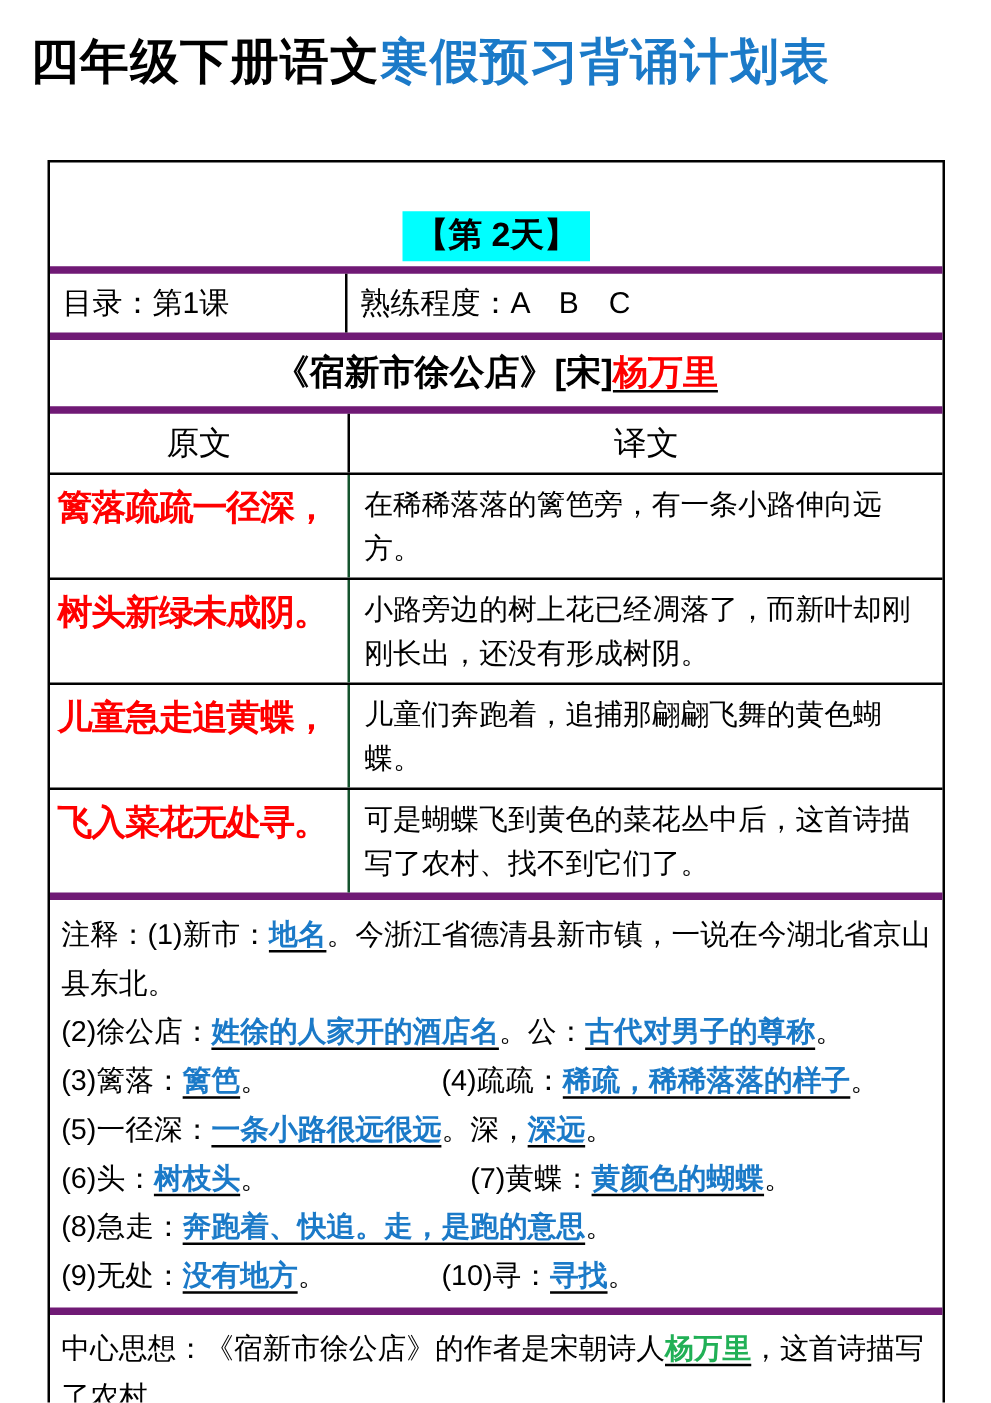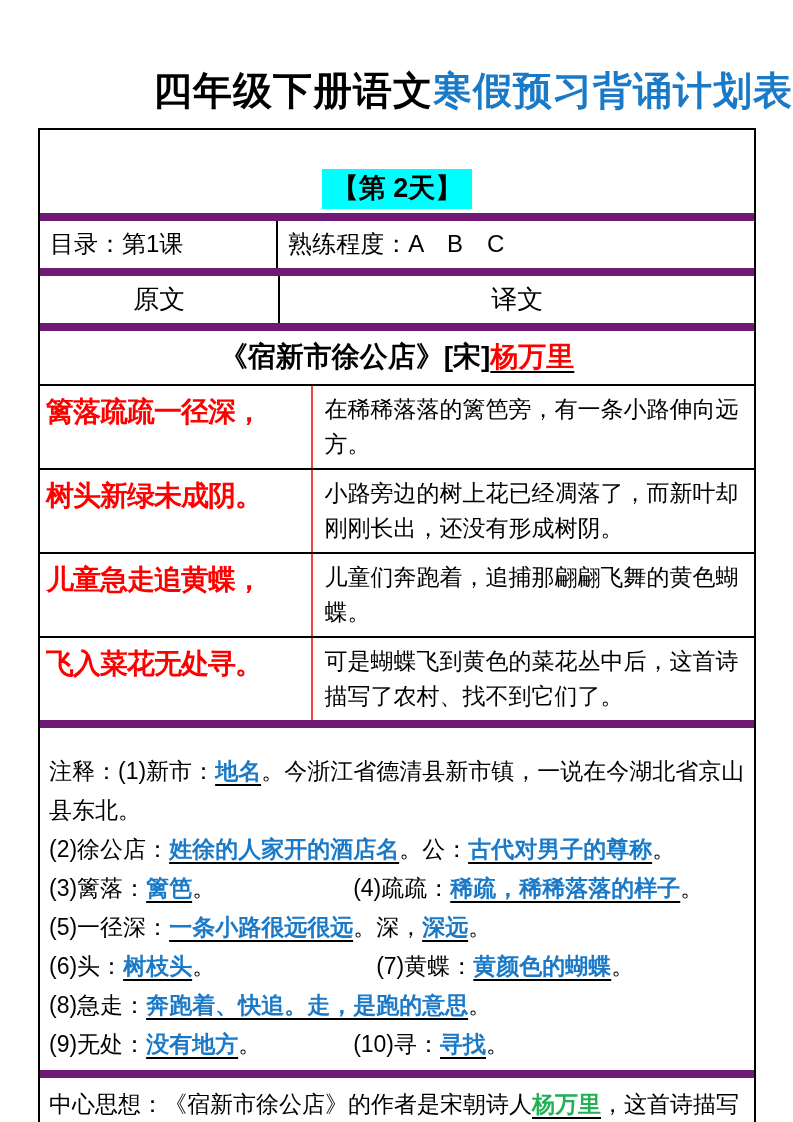--- a/index.html
+++ b/index.html
@@ -3,28 +3,28 @@
 <meta charset="utf-8">
 <style>
   * { margin:0; padding:0; box-sizing:border-box; }
   html,body { background:#fff; }
   body { width:793px; height:1122px; overflow:hidden;
          font-family:"Liberation Sans","DejaVu Sans",sans-serif; color:#000; }
 
   .page { position:relative; width:793px; height:1122px; background:#fff; }
 
   
-  .doc-title { padding-top:68px; text-align:right;
-               font-size:39px; font-weight:900; letter-spacing:1px; line-height:1.2; }
+  .doc-title { padding-top:27px; text-align:left;
+               font-size:39px; font-weight:900; letter-spacing:1px; line-height:1.2;margin-left:24px; }
   .doc-title .t-blue { color:var(--accent-blue); }
 
   
   .doc-table { position:absolute; left:38px; top:128px; width:718px;
                border:2px solid #000; background:#fff; }
-  .trow { border-top:8px solid #701a75; }
+  .trow { border-top:6px solid #701a75; }
   .trow:first-child { border-top:none; }
 
   
   .row-day { text-align:center; padding:3px 0 4px 0; }
   .day-badge { display:inline-block; background:var(--highlight-cyan);
                font-size:27px; font-weight:bold; padding:1px 10px 3px 10px;margin-top:36px; }
 
   
   .row-meta { display:flex; }
   .row-meta .mcell { font-size:24px; padding:7px 6px 8px 10px; }
@@ -41,25 +41,25 @@
   
   .row-cols { display:flex; font-size:26px; text-align:center; }
   .ccell-1 { width:33.4%; padding:6px 0; }
   .ccell-2 { flex:1; border-left:2px solid #000; padding:6px 0; }
 
   
   .prow { display:flex; border-top:2px solid #000; }
   .pcell-orig { width:33.4%; padding:7px 4px 7px 6px;
                 font-size:28px; font-weight:bold; color:var(--poem-red);
                 letter-spacing:-1px;border-radius:23px; }
-  .pcell-trans { flex:1; border-left:2px solid #ef4444; padding:6px 8px 6px 11px;
-                 font-size:23px; line-height:35px;margin-left:33px; }
+  .pcell-trans { flex:1; border-left:2px solid #14532d; padding:6px 8px 6px 11px;
+                 font-size:23px; line-height:35px; }
 
   
-  .row-notes { padding:24px 8px 6px 9px; font-size:23px; line-height:39px; }
+  .row-notes { padding:8px 8px 6px 9px; font-size:23px; line-height:39px; }
   .row-notes p { margin:0; }
   .hl-blue { color:var(--accent-blue); font-weight:bold;
              text-decoration:underline; text-decoration-color:#000;
              text-decoration-thickness:2px; text-underline-offset:5px; }
   .hl-green { color:var(--idea-green); font-weight:bold;
               text-decoration:underline; text-decoration-color:#000;
               text-decoration-thickness:2px; text-underline-offset:5px; }
 
   
   .row-idea { padding:7px 8px 8px 9px; font-size:23px; line-height:39px; }
@@ -77,27 +77,27 @@
 
     <div class="trow row-day">
       <span class="day-badge">【第 2天】</span>
     </div>
 
     <div class="trow row-meta">
       <div class="mcell mcell-1">目录：第1课</div>
       <div class="mcell mcell-3">熟练程度：A　B　C</div>
     </div>
 
+    <div class="trow row-poemtitle">
+      <span>《宿新市徐公店》[宋]</span><span class="poem-author">杨万里</span>
+    </div>
+
     <div class="trow row-cols">
       <div class="ccell-1">原文</div>
       <div class="ccell-2">译文</div>
-    </div>
-
-    <div class="trow row-poemtitle">
-      <span>《宿新市徐公店》[宋]</span><span class="poem-author">杨万里</span>
     </div>
 
     <div id="poem-rows">
         <div class="prow">
           <div class="pcell-orig">篱落疏疏一径深，</div>
           <div class="pcell-trans">在稀稀落落的篱笆旁，有一条小路伸向远方。</div>
         </div>
         <div class="prow">
           <div class="pcell-orig">树头新绿未成阴。</div>
           <div class="pcell-trans">小路旁边的树上花已经凋落了，而新叶却刚刚长出，还没有形成树阴。</div>

